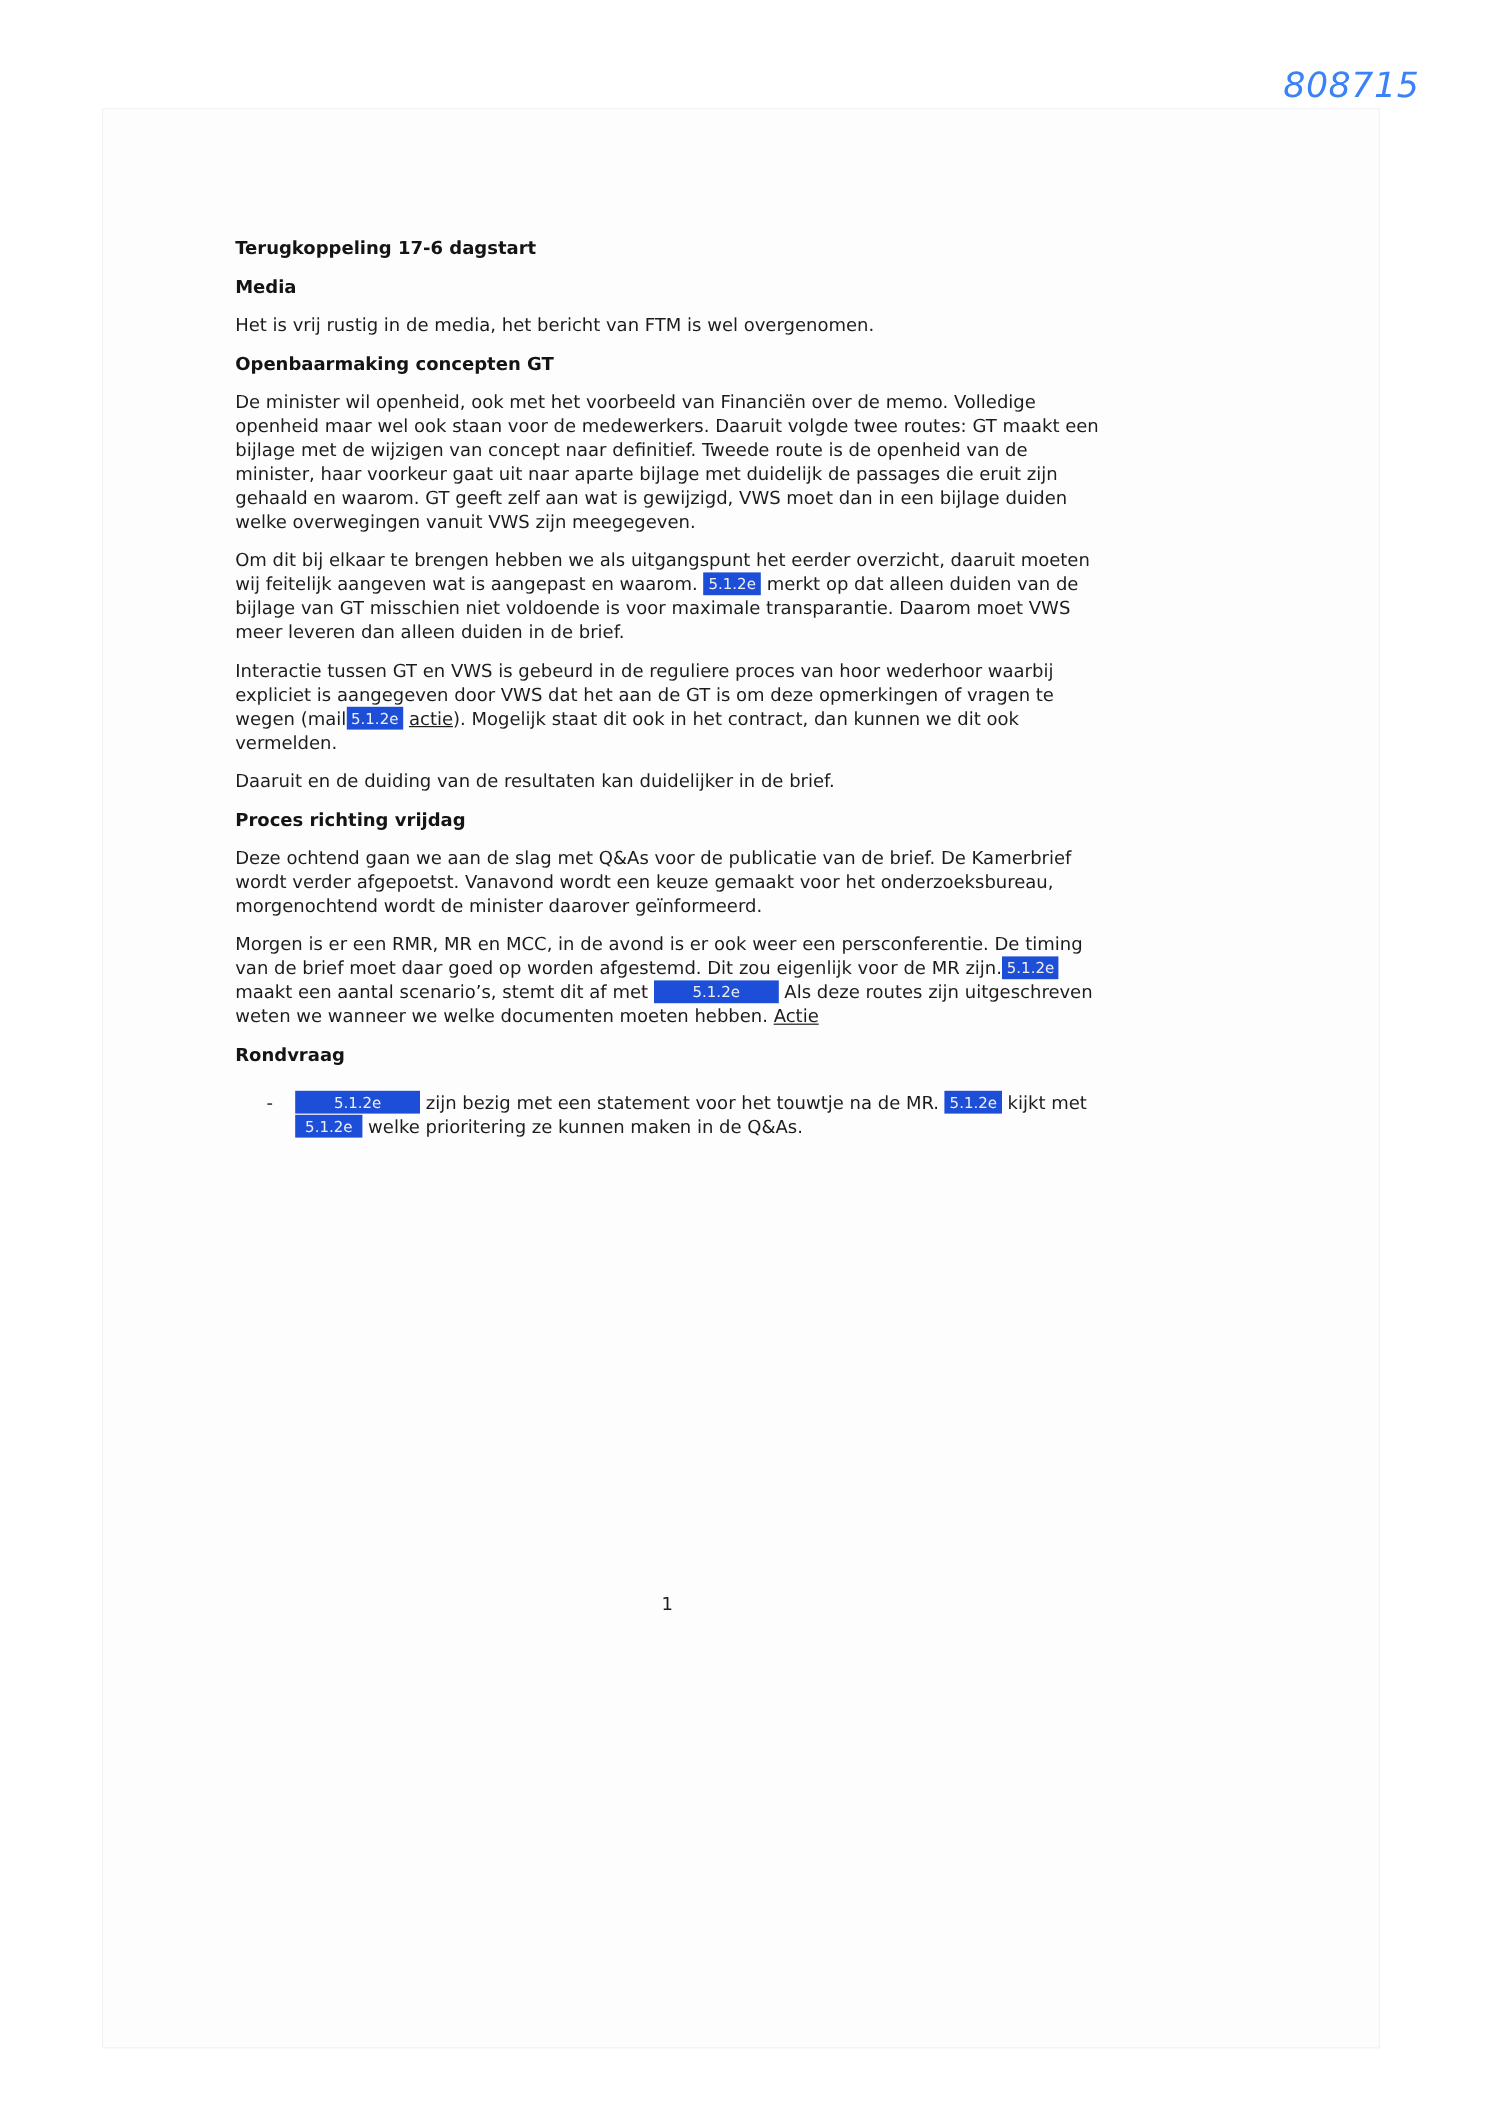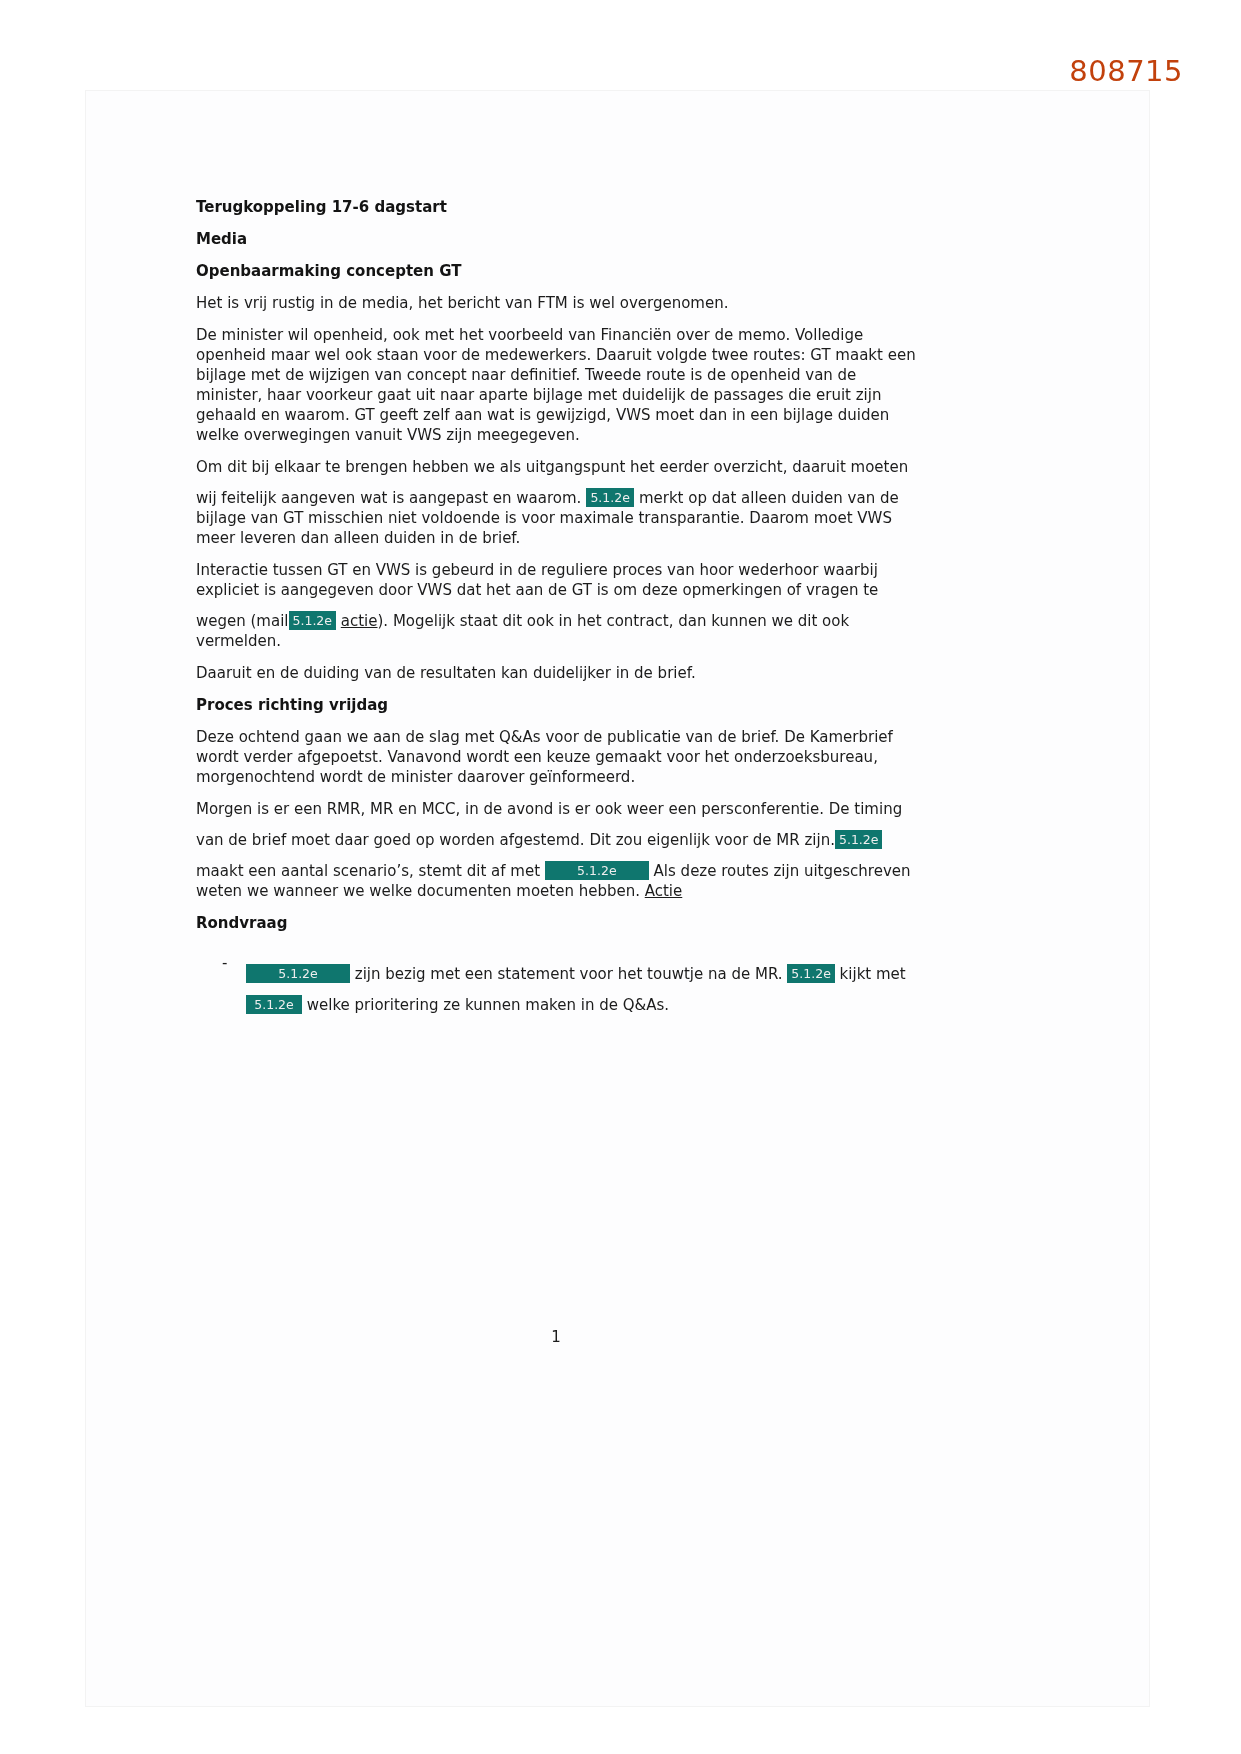--- a/index.html
+++ b/index.html
@@ -23,21 +23,22 @@
     height: 1615px;
     background: #fdfdfe;
     border: 1px solid #f3f3f3;
   }
   .stamp-number {
     position: absolute;
     top: 54px;
     right: 58px;
     font-size: 29px;
     letter-spacing: 0.5px;
-    color: #c2410c;
+    color: #3b82f6;
+    font-style: italic;
   }
   .doc-body {
     position: absolute;
     left: 196px;
     top: 197px;
     width: 720px;
     font-size: 15px;
     line-height: 20px;
   }
   .block { margin: 0 0 12px 0; }
@@ -52,31 +53,30 @@
     margin-top: 20px;
   }
   .bullet .dash {
     position: absolute;
     left: 26px;
     top: 0;
   }
   .redact {
     display: inline-block;
     box-sizing: border-box;
-    background: #0f766e;
+    background: #1d4ed8;
     color: #eeeeee;
     font-size: 12.5px;
     line-height: 19px;
     height: 19px;
     padding: 0 4px;
     text-align: center;
     vertical-align: -4px;
     overflow: hidden;
     white-space: nowrap;
-    margin-top: 11px;
   }
   .u { text-decoration: underline; }
   .page-footer {
     position: absolute;
     left: 196px;
     top: 1328px;
     width: 720px;
     text-align: center;
     font-size: 15px;
     color: #1c1c1c;
@@ -85,22 +85,22 @@
 </head>
 <body>
 
 <div class="scan-page"></div>
 
 <div class="stamp-number">808715</div>
 
 <div class="doc-body">
     <div class="block heading">Terugkoppeling 17-6 dagstart</div>
     <div class="block heading">Media</div>
+    <div class="block para"><span>Het is vrij rustig in de media, het bericht van FTM is wel overgenomen.</span></div>
     <div class="block heading">Openbaarmaking concepten GT</div>
-    <div class="block para"><span>Het is vrij rustig in de media, het bericht van FTM is wel overgenomen.</span></div>
     <div class="block para"><span>De minister wil openheid, ook met het voorbeeld van Financiën over de memo. Volledige openheid maar wel ook staan voor de medewerkers. Daaruit volgde twee routes: GT maakt een bijlage met de wijzigen van concept naar definitief. Tweede route is de openheid van de minister, haar voorkeur gaat uit naar aparte bijlage met duidelijk de passages die eruit zijn gehaald en waarom. GT geeft zelf aan wat is gewijzigd, VWS moet dan in een bijlage duiden welke overwegingen vanuit VWS zijn meegegeven.</span></div>
     <div class="block para"><span>Om dit bij elkaar te brengen hebben we als uitgangspunt het eerder overzicht, daaruit moeten wij feitelijk aangeven wat is aangepast en waarom. </span><span class="redact" style="min-width: 48px;">5.1.2e</span><span> merkt op dat alleen duiden van de bijlage van GT misschien niet voldoende is voor maximale transparantie. Daarom moet VWS meer leveren dan alleen duiden in de brief.</span></div>
     <div class="block para"><span>Interactie tussen GT en VWS is gebeurd in de reguliere proces van hoor wederhoor waarbij expliciet is aangegeven door VWS dat het aan de GT is om deze opmerkingen of vragen te wegen (mail</span><span class="redact" style="min-width: 46px;">5.1.2e</span><span> </span><span class="u">actie</span><span>). Mogelijk staat dit ook in het contract, dan kunnen we dit ook vermelden.</span></div>
     <div class="block para"><span>Daaruit en de duiding van de resultaten kan duidelijker in de brief.</span></div>
     <div class="block heading">Proces richting vrijdag</div>
     <div class="block para"><span>Deze ochtend gaan we aan de slag met Q&amp;As voor de publicatie van de brief. De Kamerbrief wordt verder afgepoetst. Vanavond wordt een keuze gemaakt voor het onderzoeksbureau, morgenochtend wordt de minister daarover geïnformeerd.</span></div>
     <div class="block para"><span>Morgen is er een RMR, MR en MCC, in de avond is er ook weer een persconferentie. De timing van de brief moet daar goed op worden afgestemd. Dit zou eigenlijk voor de MR zijn.</span><span class="redact" style="min-width: 42px;">5.1.2e</span><span> maakt een aantal scenario’s, stemt dit af met </span><span class="redact" style="min-width: 104px;">5.1.2e</span><span> Als deze routes zijn uitgeschreven weten we wanneer we welke documenten moeten hebben. </span><span class="u">Actie</span></div>
     <div class="block heading">Rondvraag</div>
     <div class="block bullet"><span class="dash">-</span><span><span class="redact" style="min-width: 104px;">5.1.2e</span><span> zijn bezig met een statement voor het touwtje na de MR. </span><span class="redact" style="min-width: 44px;">5.1.2e</span><span> kijkt met </span><span class="redact" style="min-width: 56px;">5.1.2e</span><span> welke prioritering ze kunnen maken in de Q&amp;As.</span></span></div>
   </div>

